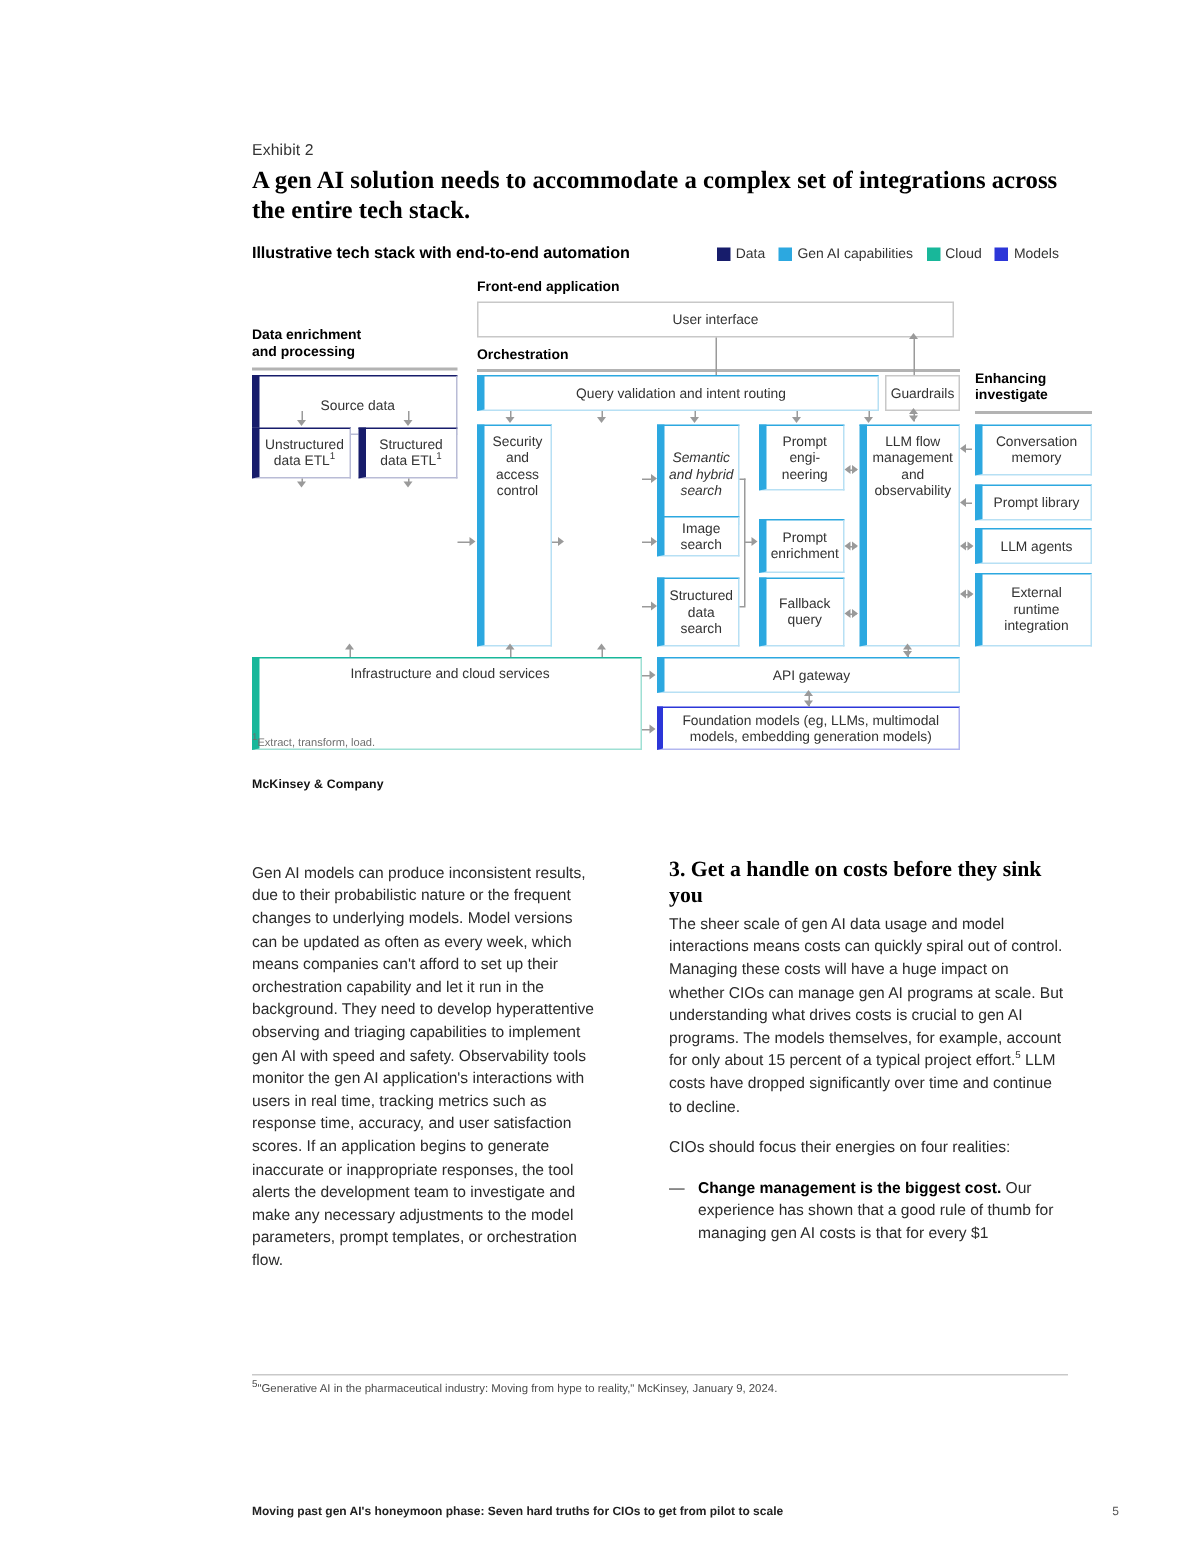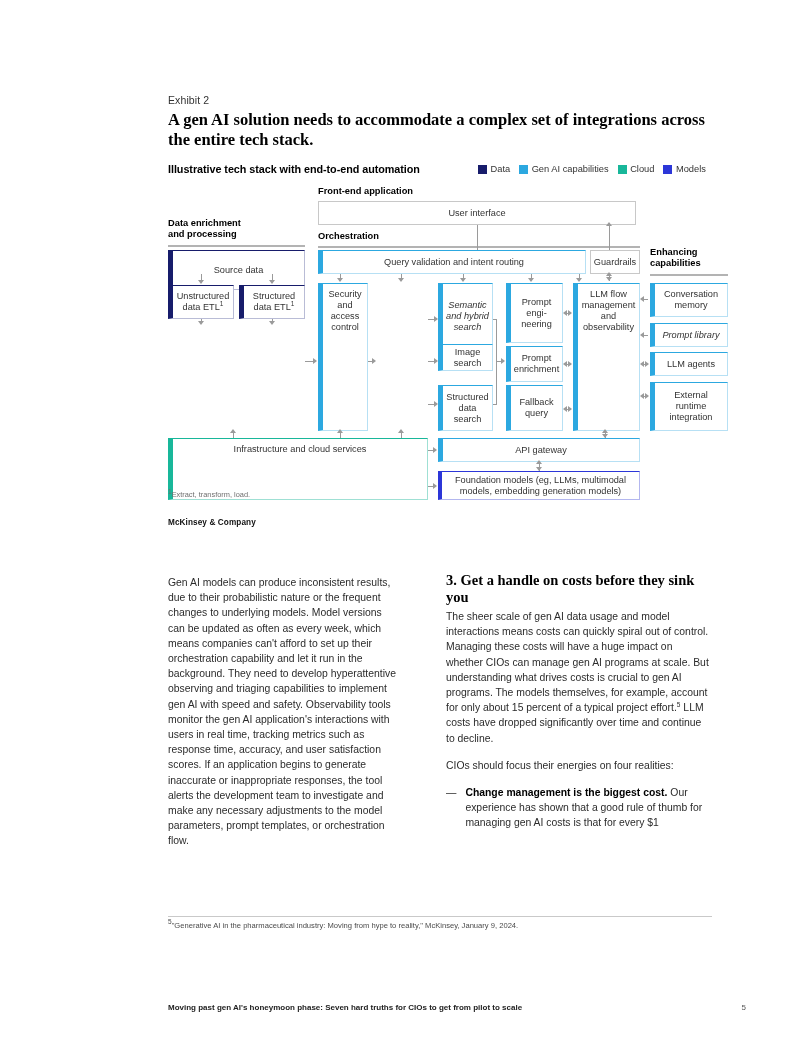--- a/index.html
+++ b/index.html
@@ -111,21 +111,21 @@
     </div>
   </div>
 
   <div class="diagram">
 
     <div class="grp-title" style="left:150px;top:0px;">Front-end application</div>
     <div class="grp-title" style="left:0px;top:32px;">Data enrichment</div>
     <div class="grp-title" style="left:0px;top:43px;">and processing</div>
     <div class="grp-title" style="left:150px;top:45px;">Orchestration</div>
     <div class="grp-title" style="left:482px;top:61px;">Enhancing</div>
-    <div class="grp-title" style="left:482px;top:72px;">capabilities</div>
+    <div class="grp-title" style="left:482px;top:72px;">investigate</div>
 
     <div class="grp-rule" style="left:0px;top:59px;width:137px;"></div>
     <div class="grp-rule" style="left:150px;top:60px;width:322px;"></div>
     <div class="grp-rule" style="left:482px;top:88px;width:78px;"></div>
 
     <div class="bx plain" style="left:150px;top:15px;width:318px;height:24px;">
       <span>User interface</span>
     </div>
 
     <div class="ln v" style="left:309px;top:39px;height:26px;"></div>
@@ -167,38 +167,38 @@
     <div class="bx acc-gen" style="left:270px;top:97px;width:55px;height:67px;font-style:italic;">
       <span>Semantic and hybrid search</span>
     </div>
     <div class="bx acc-gen" style="left:270px;top:158px;width:55px;height:27px;">
       <span>Image search</span>
     </div>
     <div class="bx acc-gen" style="left:270px;top:199px;width:55px;height:46px;">
       <span>Structured data search</span>
     </div>
 
-    <div class="bx acc-gen" style="left:338px;top:97px;width:57px;height:60px;">
+    <div class="bx acc-gen" style="left:338px;top:97px;width:57px;height:44px;">
       <span>Prompt engi-<br>neering</span>
     </div>
     <div class="bx acc-gen" style="left:338px;top:160px;width:57px;height:36px;">
       <span>Prompt enrichment</span>
     </div>
     <div class="bx acc-gen" style="left:338px;top:199px;width:57px;height:46px;">
       <span>Fallback query</span>
     </div>
 
     <div class="bx acc-gen" style="left:405px;top:97px;width:67px;height:148px;align-items:flex-start;padding-top:5px;">
       <span>LLM flow management and observability</span>
     </div>
 
     <div class="bx acc-gen" style="left:482px;top:97px;width:78px;height:34px;">
       <span>Conversation memory</span>
     </div>
-    <div class="bx acc-gen" style="left:482px;top:137px;width:78px;height:24px;font-style:italic;">
+    <div class="bx acc-gen" style="left:482px;top:137px;width:78px;height:24px;">
       <span>Prompt library</span>
     </div>
     <div class="bx acc-gen" style="left:482px;top:166px;width:78px;height:24px;">
       <span>LLM agents</span>
     </div>
     <div class="bx acc-gen" style="left:482px;top:196px;width:78px;height:49px;">
       <span>External runtime integration</span>
     </div>
 
     <div class="bx acc-cloud" style="left:0px;top:252px;width:260px;height:62px;align-items:flex-start;padding-top:5px;">

